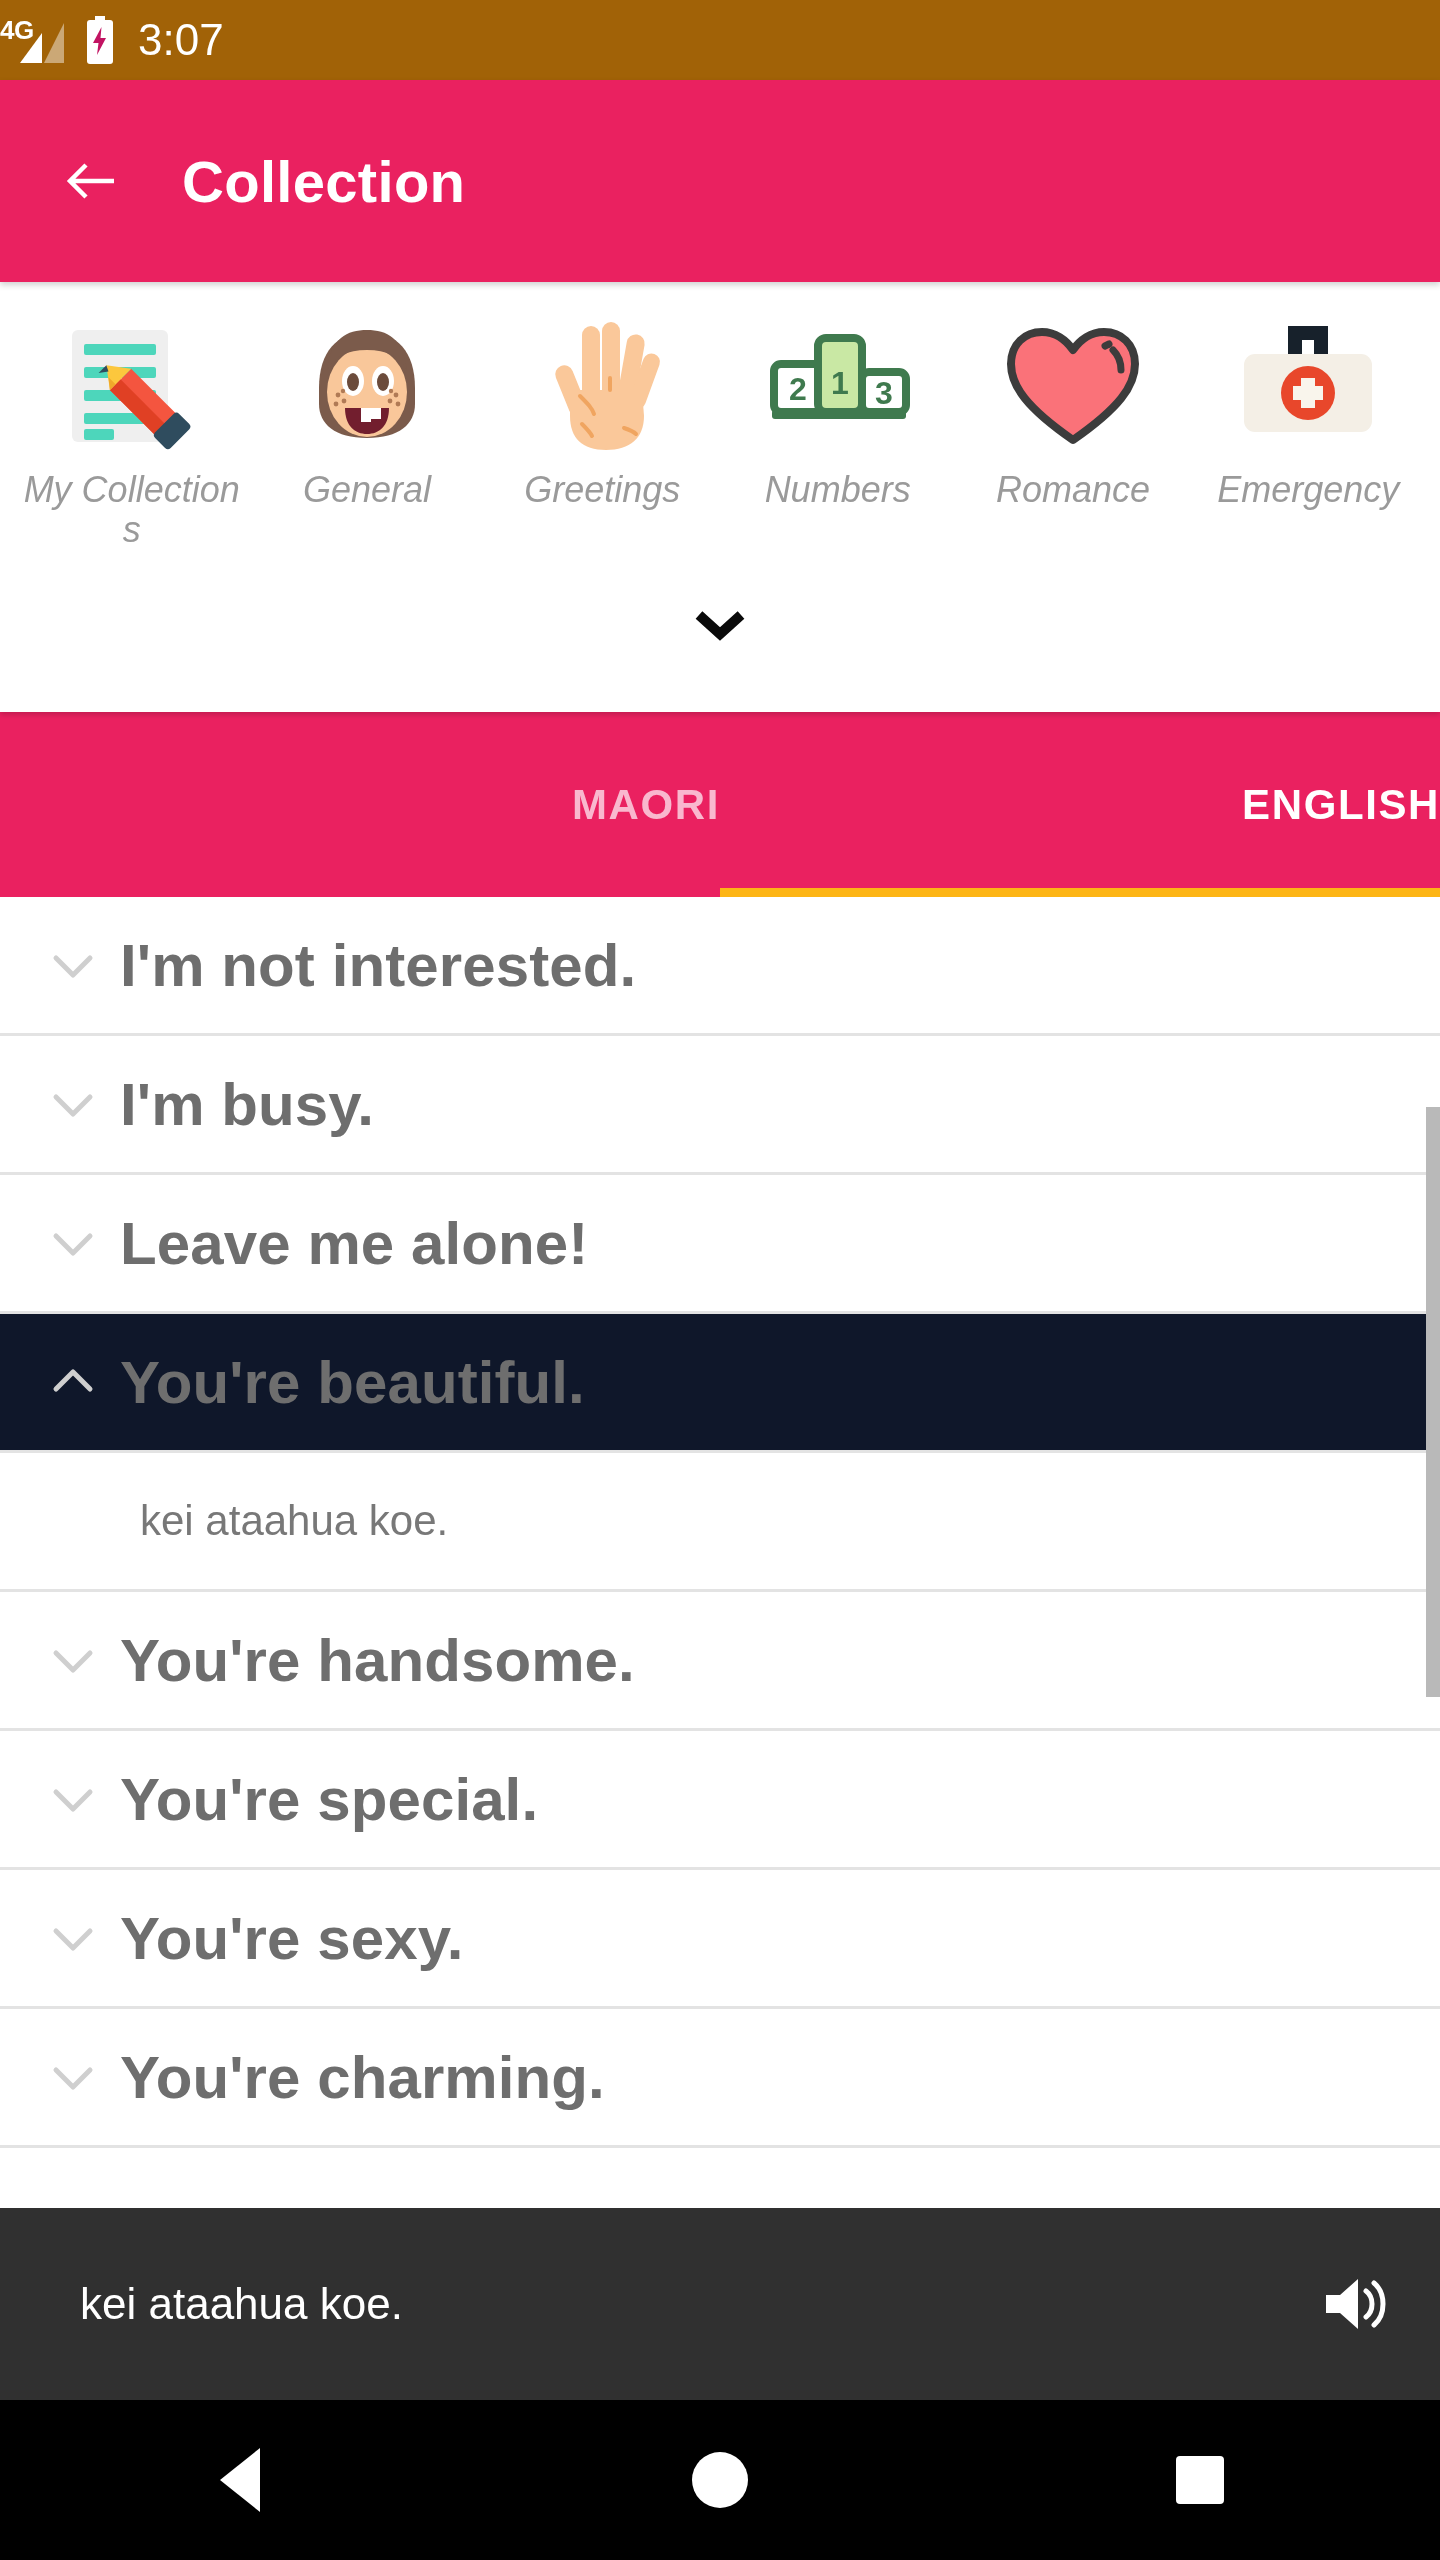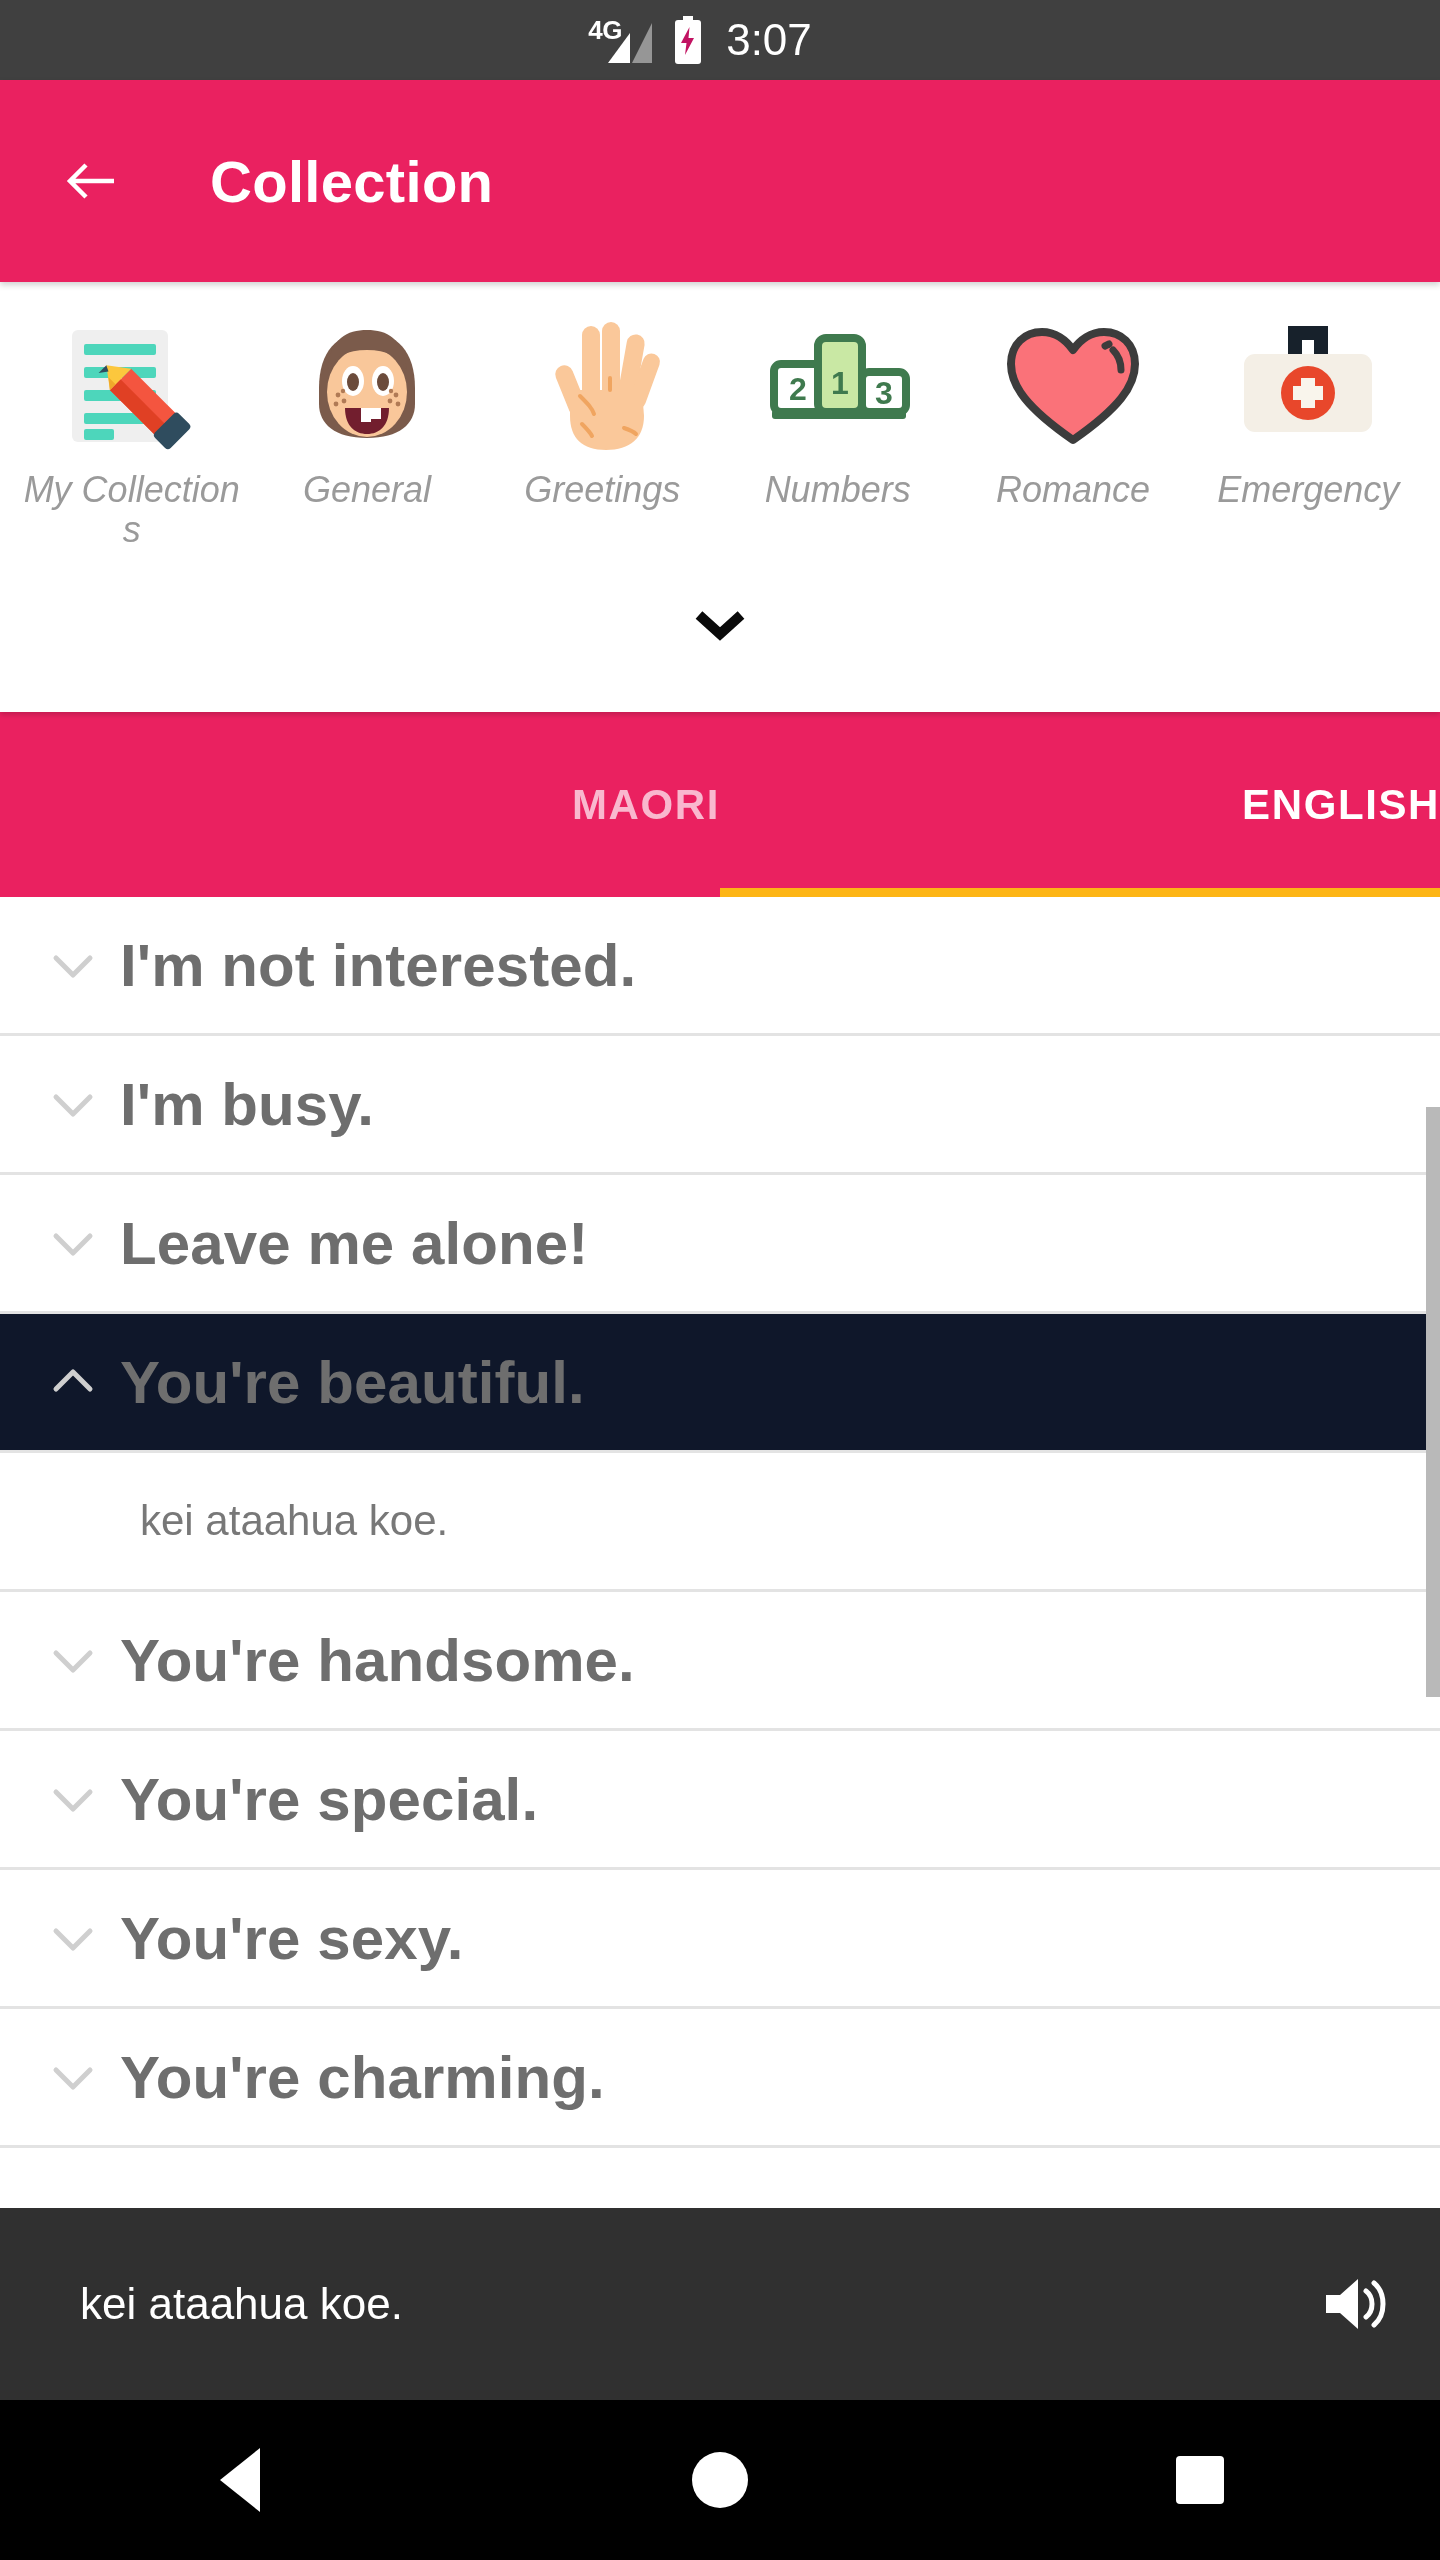--- a/index.html
+++ b/index.html
@@ -6,40 +6,40 @@
   html, body {
     width:1440px; height:2560px;
     background:#ffffff;
     font-family:"Liberation Sans", sans-serif;
     overflow:hidden;
   }
   #app { position:relative; width:1440px; height:2560px; display:flex; flex-direction:column; }
 
   
   .statusbar {
-    height:80px; background:#404040;
-    display:flex; align-items:center; justify-content:center;
+    height:80px; background:#a16207;
+    display:flex; align-items:center; justify-content:flex-start;
     padding-right:40px; gap:18px; flex:0 0 80px;
   }
   .sb-signal { position:relative; width:66px; height:46px; }
   .sb-4g {
     position:absolute; left:0; top:-2px;
     font-size:26px; font-weight:700; color:#ffffff; letter-spacing:-0.5px;
   }
   .sb-bars { position:absolute; right:0; bottom:0; width:48px; height:40px; }
   .sb-battery { width:32px; height:48px; position:relative; }
   .sb-time {
     color:#ffffff; font-size:44px; font-weight:400; letter-spacing:0px;
     line-height:1; margin-left:4px;
   }
 
   
   .appbar {
     height:202px; background:#EA2160;
-    display:flex; align-items:center; padding-left:62px; gap:90px;
+    display:flex; align-items:center; padding-left:62px; gap:62px;
     flex:0 0 202px; position:relative; z-index:5;
     box-shadow:0 3px 6px rgba(0,0,0,0.18);
   }
   .back-arrow { width:58px; height:58px; flex:0 0 58px; }
   .appbar-title {
     color:#ffffff; font-size:58px; font-weight:700; letter-spacing:0.3px;
   }
 
   
   .catpanel {

